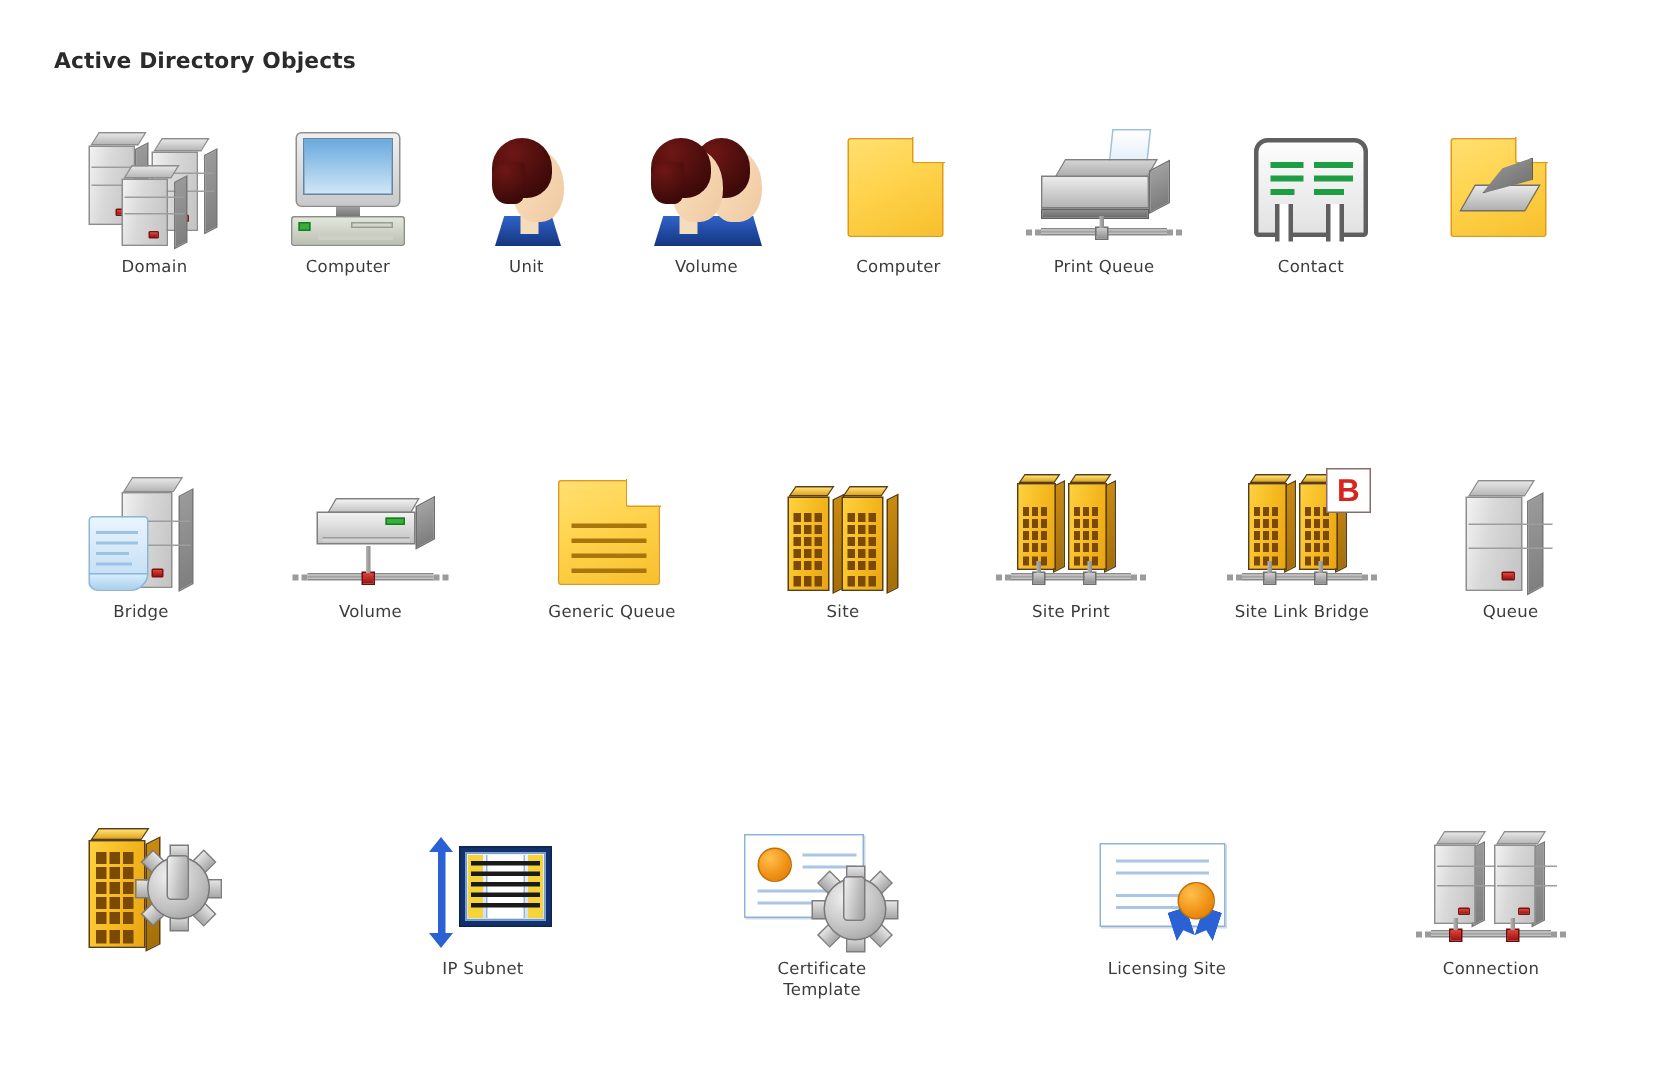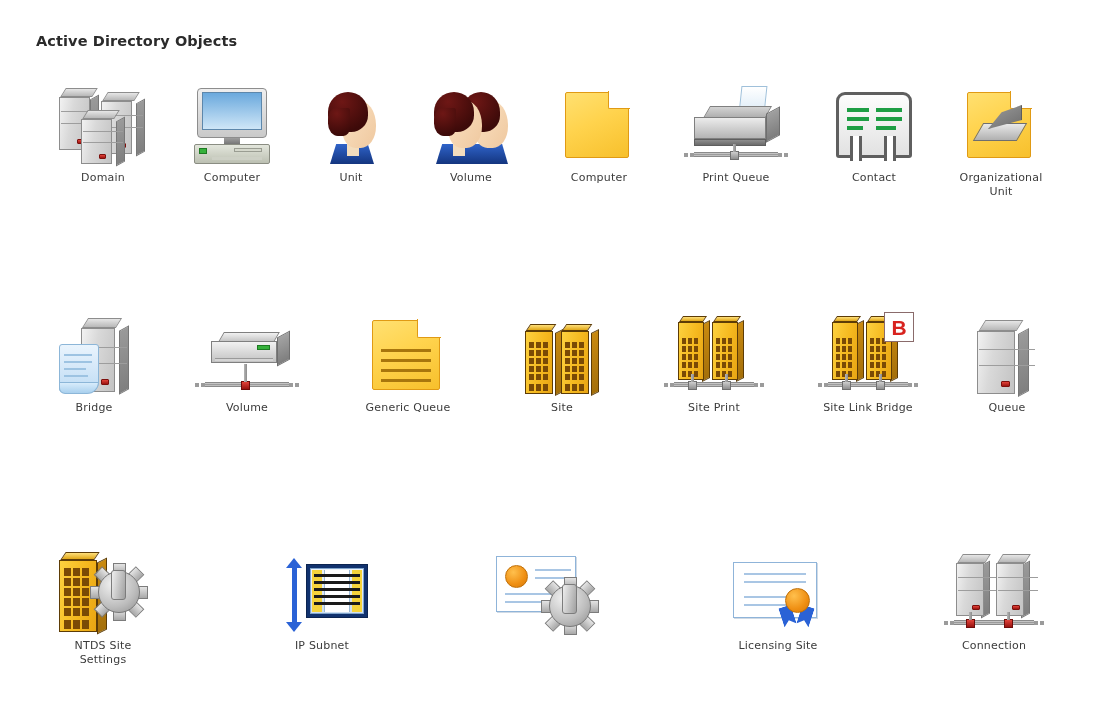--- a/index.html
+++ b/index.html
@@ -358,22 +358,20 @@
       <div class="icon-box">
         <div class="icon-inner" style="width:68px;height:72px;">
           <div class="folder" style="width:64px;height:66px;">
             <div class="notch" style="width:22px;height:18px;"></div>
 
             <div style="position:absolute;left:10px;top:30px;width:44px;height:18px;background:linear-gradient(180deg,#e8e8e8,#b0b0b0);border:1px solid #6f6f6f;transform:skewX(-30deg) ;"></div>
             <div style="position:absolute;left:20px;top:12px;width:34px;height:24px;background:linear-gradient(150deg,#9b9b9b,#6d6d6d);border:1px solid #5d5d5d;clip-path:polygon(100% 0,100% 62%,0 100%,40% 30%);"></div>
           </div>
         </div>
       </div>
-      <div class="label">Organizational
-Unit</div>
     </div>
   </div>
 
   <div class="row" id="row-2">
 
     <div class="cell" style="left:19px;">
       <div class="icon-box">
         <div class="icon-inner" style="width:70px;height:76px;">
           <div class="tower" style="position:absolute;left:22px;bottom:2px;width:48px;height:74px;">
             <div class="top" style="left:4px;top:0;width:34px;height:10px;transform:skewX(-32deg);"></div>
@@ -691,22 +689,20 @@
             <div class="tooth" style="right:-3px;top:20px;width:12px;height:13px;"></div>
             <div class="tooth" style="left:3px;top:3px;width:13px;height:12px;transform:rotate(45deg);"></div>
             <div class="tooth" style="right:3px;top:3px;width:13px;height:12px;transform:rotate(-45deg);"></div>
             <div class="tooth" style="left:3px;bottom:3px;width:13px;height:12px;transform:rotate(-45deg);"></div>
             <div class="tooth" style="right:3px;bottom:3px;width:13px;height:12px;transform:rotate(45deg);"></div>
             <div class="disc" style="left:5px;top:5px;width:42px;height:42px;"></div>
             <div class="hub" style="left:18px;top:4px;width:15px;height:30px;"></div>
           </div>
         </div>
       </div>
-      <div class="label">NTDS Site
-Settings</div>
     </div>
 
     <div class="cell" style="left:247px;">
       <div class="icon-box">
         <div class="icon-inner" style="width:96px;height:74px;">
 
           <div style="position:absolute;left:18px;top:6px;width:5px;height:58px;background:#2a62d6;"></div>
           <div style="position:absolute;left:12px;top:0;width:0;height:0;border-left:8px solid transparent;border-right:8px solid transparent;border-bottom:10px solid #2a62d6;"></div>
           <div style="position:absolute;left:12px;bottom:0;width:0;height:0;border-left:8px solid transparent;border-right:8px solid transparent;border-top:10px solid #2a62d6;"></div>
 
@@ -743,20 +739,22 @@
             <div class="tooth" style="right:-3px;top:20px;width:12px;height:13px;"></div>
             <div class="tooth" style="left:3px;top:3px;width:13px;height:12px;transform:rotate(45deg);"></div>
             <div class="tooth" style="right:3px;top:3px;width:13px;height:12px;transform:rotate(-45deg);"></div>
             <div class="tooth" style="left:3px;bottom:3px;width:13px;height:12px;transform:rotate(-45deg);"></div>
             <div class="tooth" style="right:3px;bottom:3px;width:13px;height:12px;transform:rotate(45deg);"></div>
             <div class="disc" style="left:5px;top:5px;width:42px;height:42px;"></div>
             <div class="hub" style="left:18px;top:4px;width:15px;height:30px;"></div>
           </div>
         </div>
       </div>
+      <div class="label">Certificate
+Template</div>
     </div>
 
     <div class="cell" style="left:703px;">
       <div class="icon-box">
         <div class="icon-inner" style="width:90px;height:74px;">
           <div class="cert" style="left:0;top:4px;width:84px;height:56px;">
             <div class="ln" style="left:10px;top:10px;width:62px;"></div>
             <div class="ln" style="left:10px;top:18px;width:62px;"></div>
             <div class="ln" style="left:10px;top:33px;width:46px;"></div>
             <div class="ln" style="left:10px;top:41px;width:46px;"></div>

